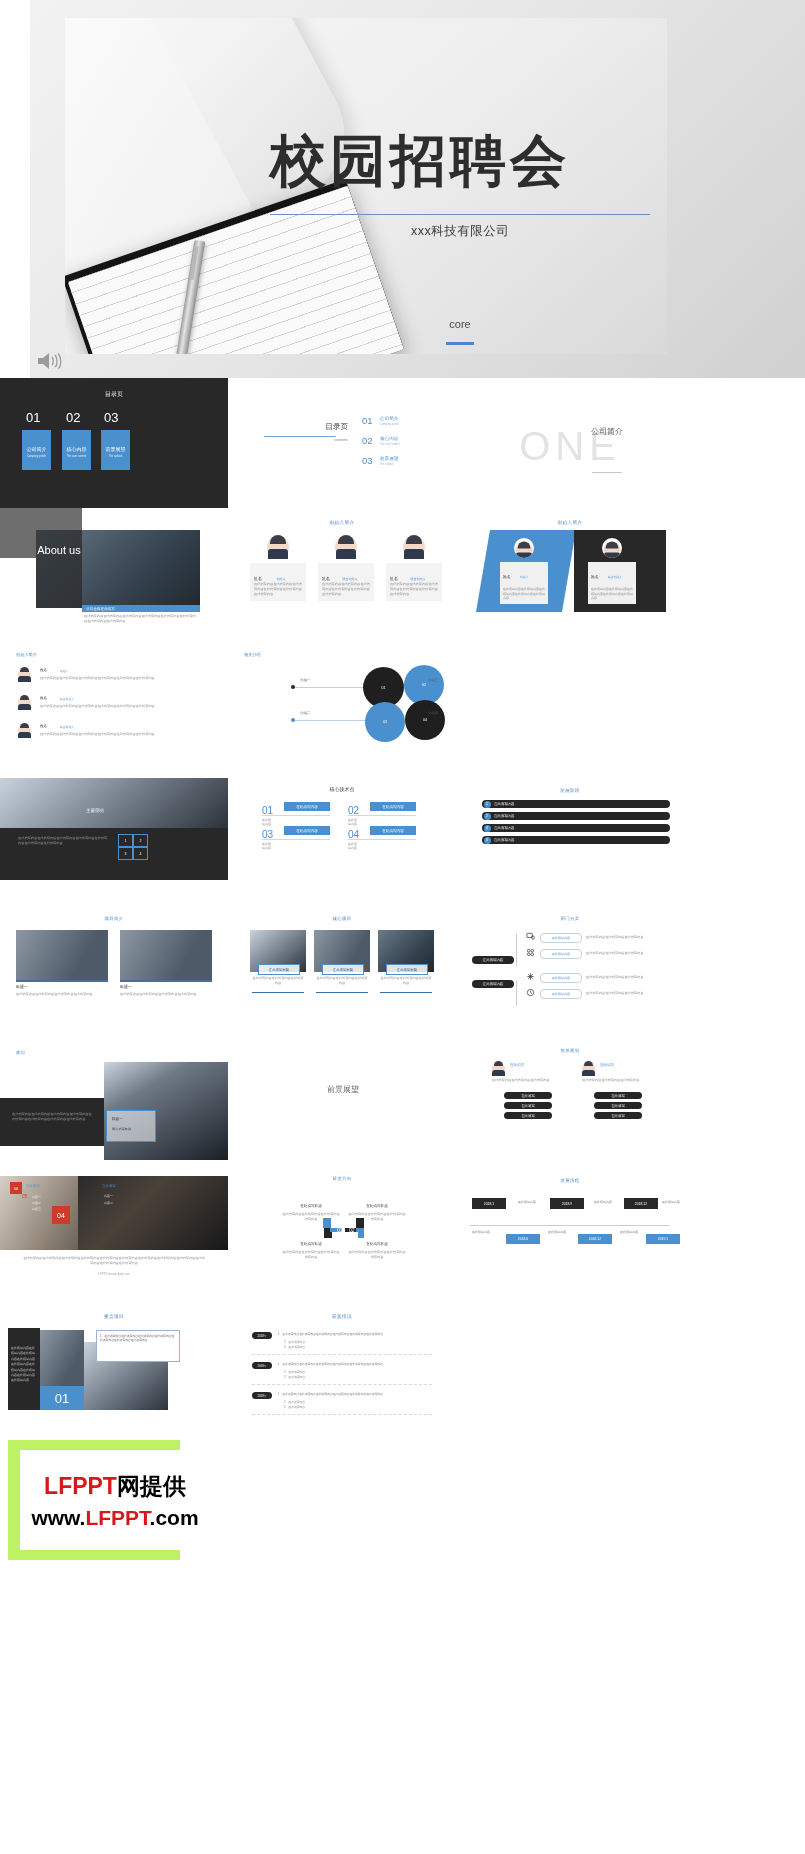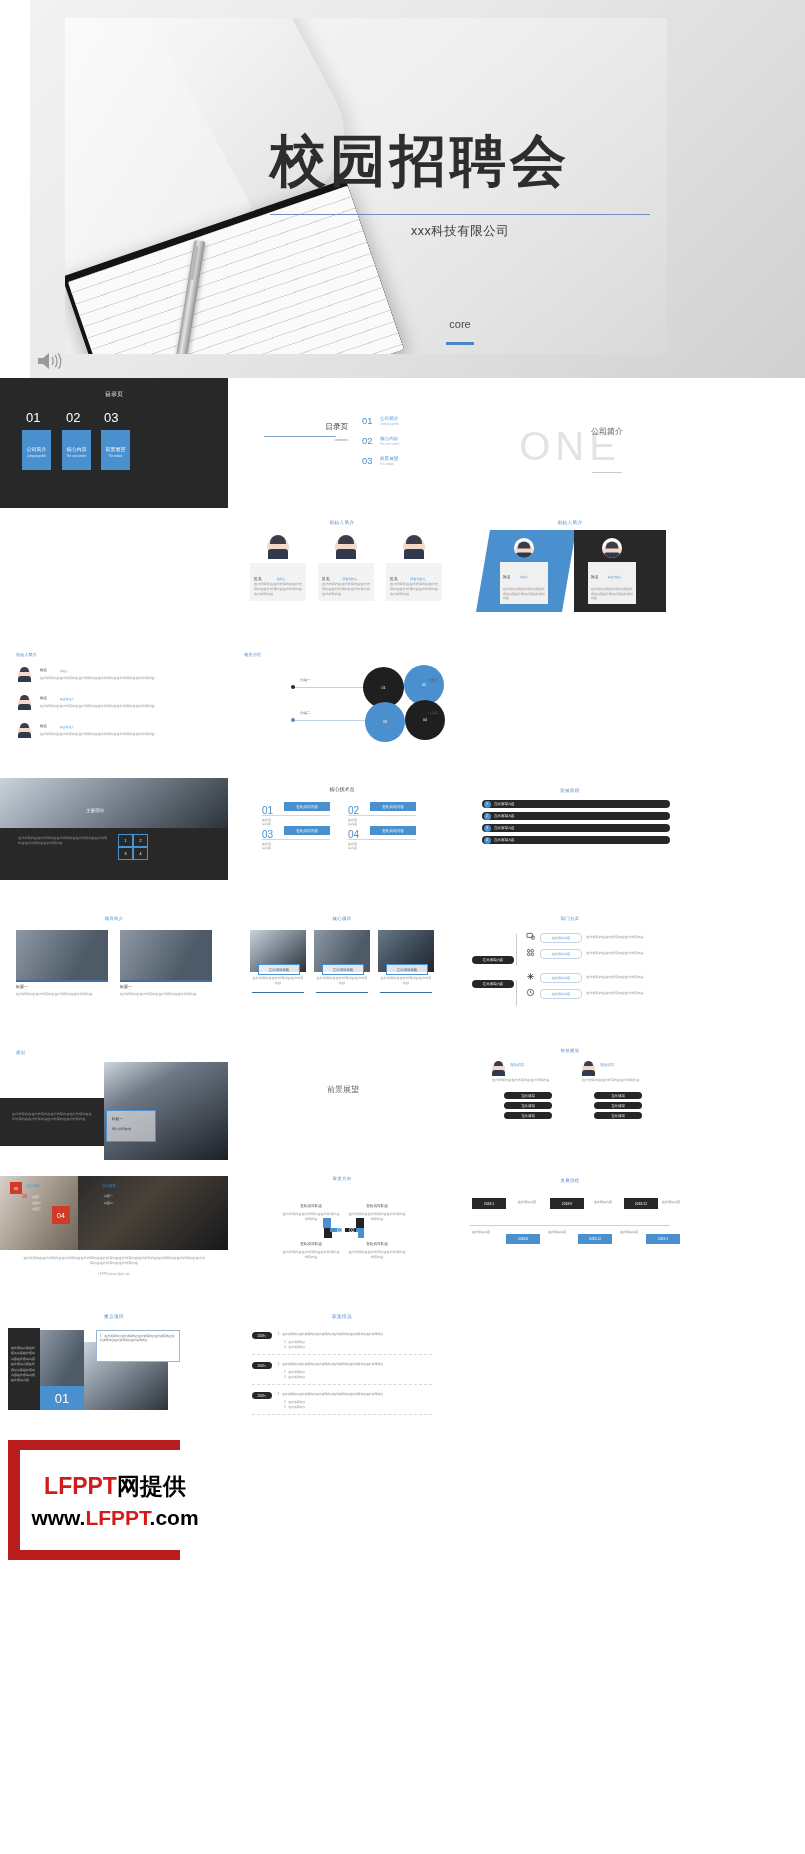--- a/index.html
+++ b/index.html
@@ -72,21 +72,21 @@
   .num-badge{width:7px;height:7px;border-radius:50%;background:#4a90cf;color:#fff;font-size:3.4px;
         display:flex;align-items:center;justify-content:center;}
   .bluebox{background:#4a90cf;color:#fff;font-size:3.6px;display:flex;align-items:center;justify-content:center;}
 
   
   .thanks-out{background:linear-gradient(135deg,#d8d8d8,#c4c4c4);}
   .thanks-in{background:linear-gradient(140deg,#f5f5f5,#e6e6e6);}
   .thanks-txt{font-size:21px;color:#2e2e2e;letter-spacing:1px;font-family:"Liberation Sans",sans-serif;}
 
   
-  .wm-box{position:absolute;left:8px;top:1440px;width:172px;height:120px;background:#b91c1c;padding:0;}
+  .wm-box{position:absolute;left:8px;top:1440px;width:172px;height:120px;background:#bef264;padding:0;}
   .wm-inner{position:absolute;left:12px;top:10px;width:190px;height:100px;background:#fff;
         display:flex;flex-direction:column;align-items:center;justify-content:center;}
   .wm-l1{font-size:23px;font-weight:bold;color:#000;letter-spacing:0px;}
   .wm-l1 .r{color:#d41b1b;}
   .wm-l2{font-size:21px;font-weight:bold;color:#000;margin-top:4px;}
   .wm-l2 .r{color:#d41b1b;}
 </style>
 </head>
 <body>
 
@@ -148,20 +148,30 @@
     <div style="position:absolute;left:152px;top:78px;font-size:4.6px;color:#4a90cf;">前景展望</div>
     <div style="position:absolute;left:152px;top:85px;font-size:2.6px;color:#9bb6d4;">The outlook</div>
   </div>
 
   <div class="th" style="left:456px;top:0;width:228px;height:130px;">
     <div style="position:absolute;left:0;top:46px;width:228px;text-align:center;" class="wm">ONE</div>
     <div style="position:absolute;left:96px;top:48px;width:110px;text-align:center;font-size:8px;color:#5f5f5f;">公司简介</div>
     <div style="position:absolute;left:136px;top:94px;width:30px;height:1px;background:#c9c9c9;"></div>
   </div>
 
+  <div class="th" style="left:0;top:130px;width:228px;height:132px;">
+    <div style="position:absolute;left:0;top:0;width:82px;height:50px;background:#6e6e6e;"></div>
+    <div class="ph-img" style="position:absolute;left:36px;top:22px;width:164px;height:78px;"></div>
+    <div style="position:absolute;left:36px;top:22px;width:46px;height:78px;background:rgba(40,40,40,.72);"></div>
+    <div style="position:absolute;left:36px;top:36px;width:46px;text-align:center;font-size:11px;color:#fff;font-weight:300;line-height:1.25;">About us</div>
+    <div class="blue" style="position:absolute;left:82px;top:97px;width:118px;height:7px;">
+      <div style="position:absolute;left:4px;top:1.6px;font-size:3.6px;color:#fff;">公司全称在此填写</div>
+    </div>
+    <div class="tiny" style="position:absolute;left:84px;top:106px;width:112px;">在此填写内容在此填写内容在此填写内容在此填写内容在此填写内容在此填写内容在此填写内容在此填写内容</div>
+  </div>
 
   <div class="th" style="left:228px;top:130px;width:228px;height:132px;">
     <div class="s-title" style="position:absolute;left:0;top:12px;width:228px;font-size:4.6px;">创始人简介</div>
     <div style="position:absolute;left:22px;top:28px;width:56px;">
       <div class="avatar"></div>
       <div class="card" style="margin-top:5px;padding:3px 4px;height:9px;position:relative;">
         <span style="font-size:4px;color:#333;">姓名</span>
         <span style="font-size:3px;color:#4a90cf;margin-left:10px;">创始人</span>
       </div>
       <div class="card tiny" style="padding:4px;">在此填写内容在此填写内容在此填写内容在此填写内容在此填写内容在此填写内容</div>

